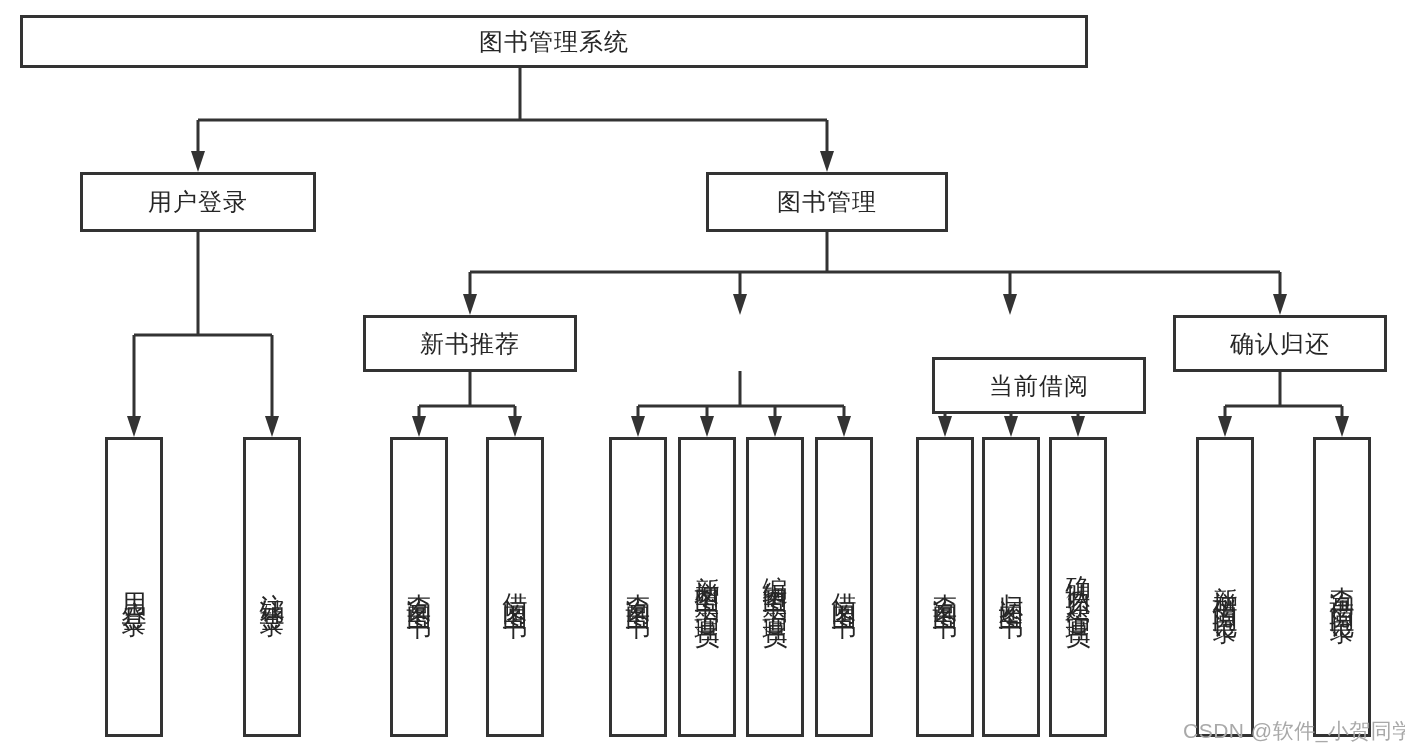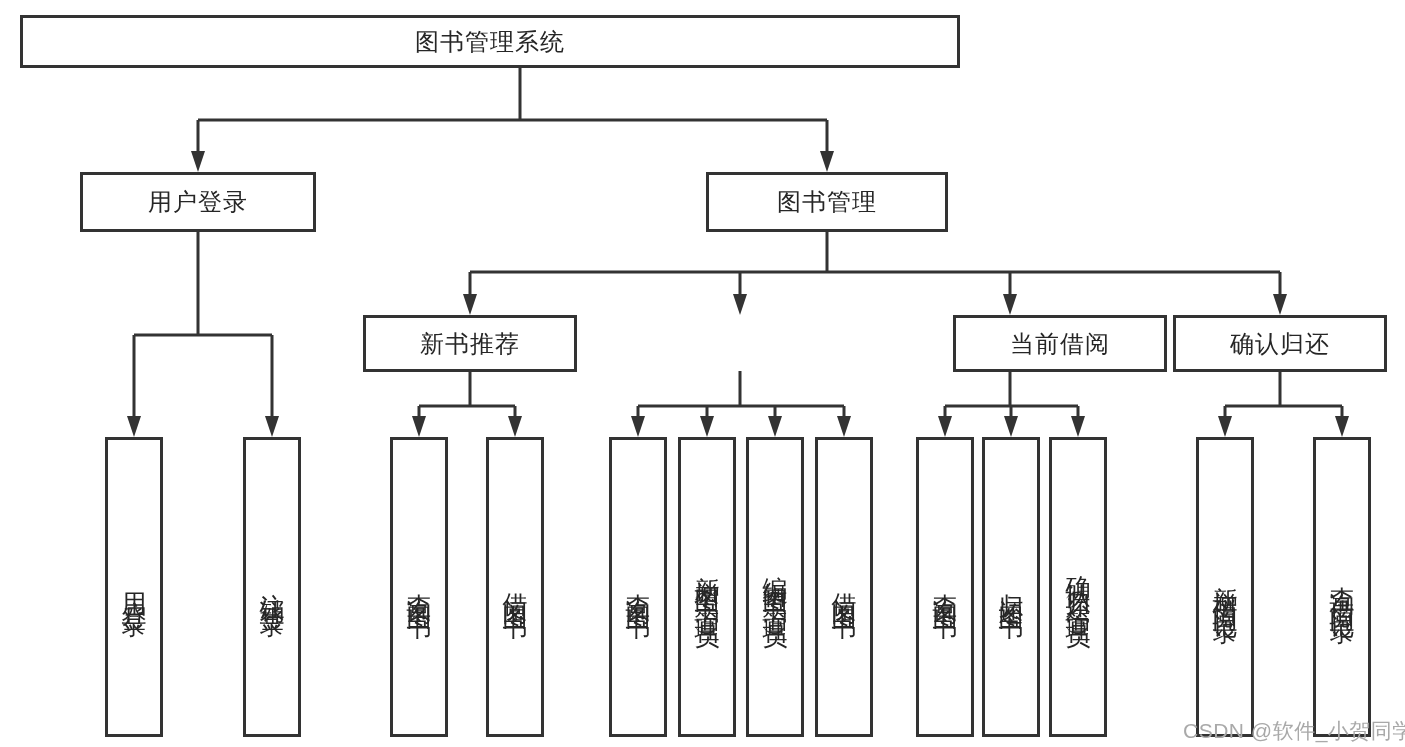--- a/index.html
+++ b/index.html
@@ -29,27 +29,27 @@
   .h-label{font-size:24px;letter-spacing:1px;white-space:nowrap;}
   .v-box span{
     writing-mode:vertical-rl;
     text-orientation:mixed;
     font-size:25px;
     letter-spacing:7px;
     line-height:1;
     white-space:nowrap;
   }
   
-  .n-root{left:20px;top:15px;width:940px;height:53px;}
+  .n-root{left:20px;top:15px;width:1068px;height:53px;}
   .n-user-login{left:80px;top:172px;width:236px;height:60px;}
   .n-book-mgmt{left:706px;top:172px;width:242px;height:60px;}
   .n-l3{top:315px;width:214px;height:57px;}
   .n-rec{left:363px;}
   .n-bb{left:633px;}
-  .n-cb{left:953px;}
+  .n-cb{left:932px;margin-top:42px;}
   .n-br{left:1173px;}
   .leaf{top:437px;width:58px;height:300px;}
   .a1{left:105px;} .a2{left:243px;}
   .b1{left:390px;} .b2{left:486px;}
   .c1{left:609px;} .c2{left:678px;} .c3{left:746px;} .c4{left:815px;}
   .d1{left:916px;} .d2{left:982px;} .d3{left:1049px;}
   .e1{left:1196px;} .e2{left:1313px;}
   .watermark{
     position:absolute;
     left:1183px;top:717px;

